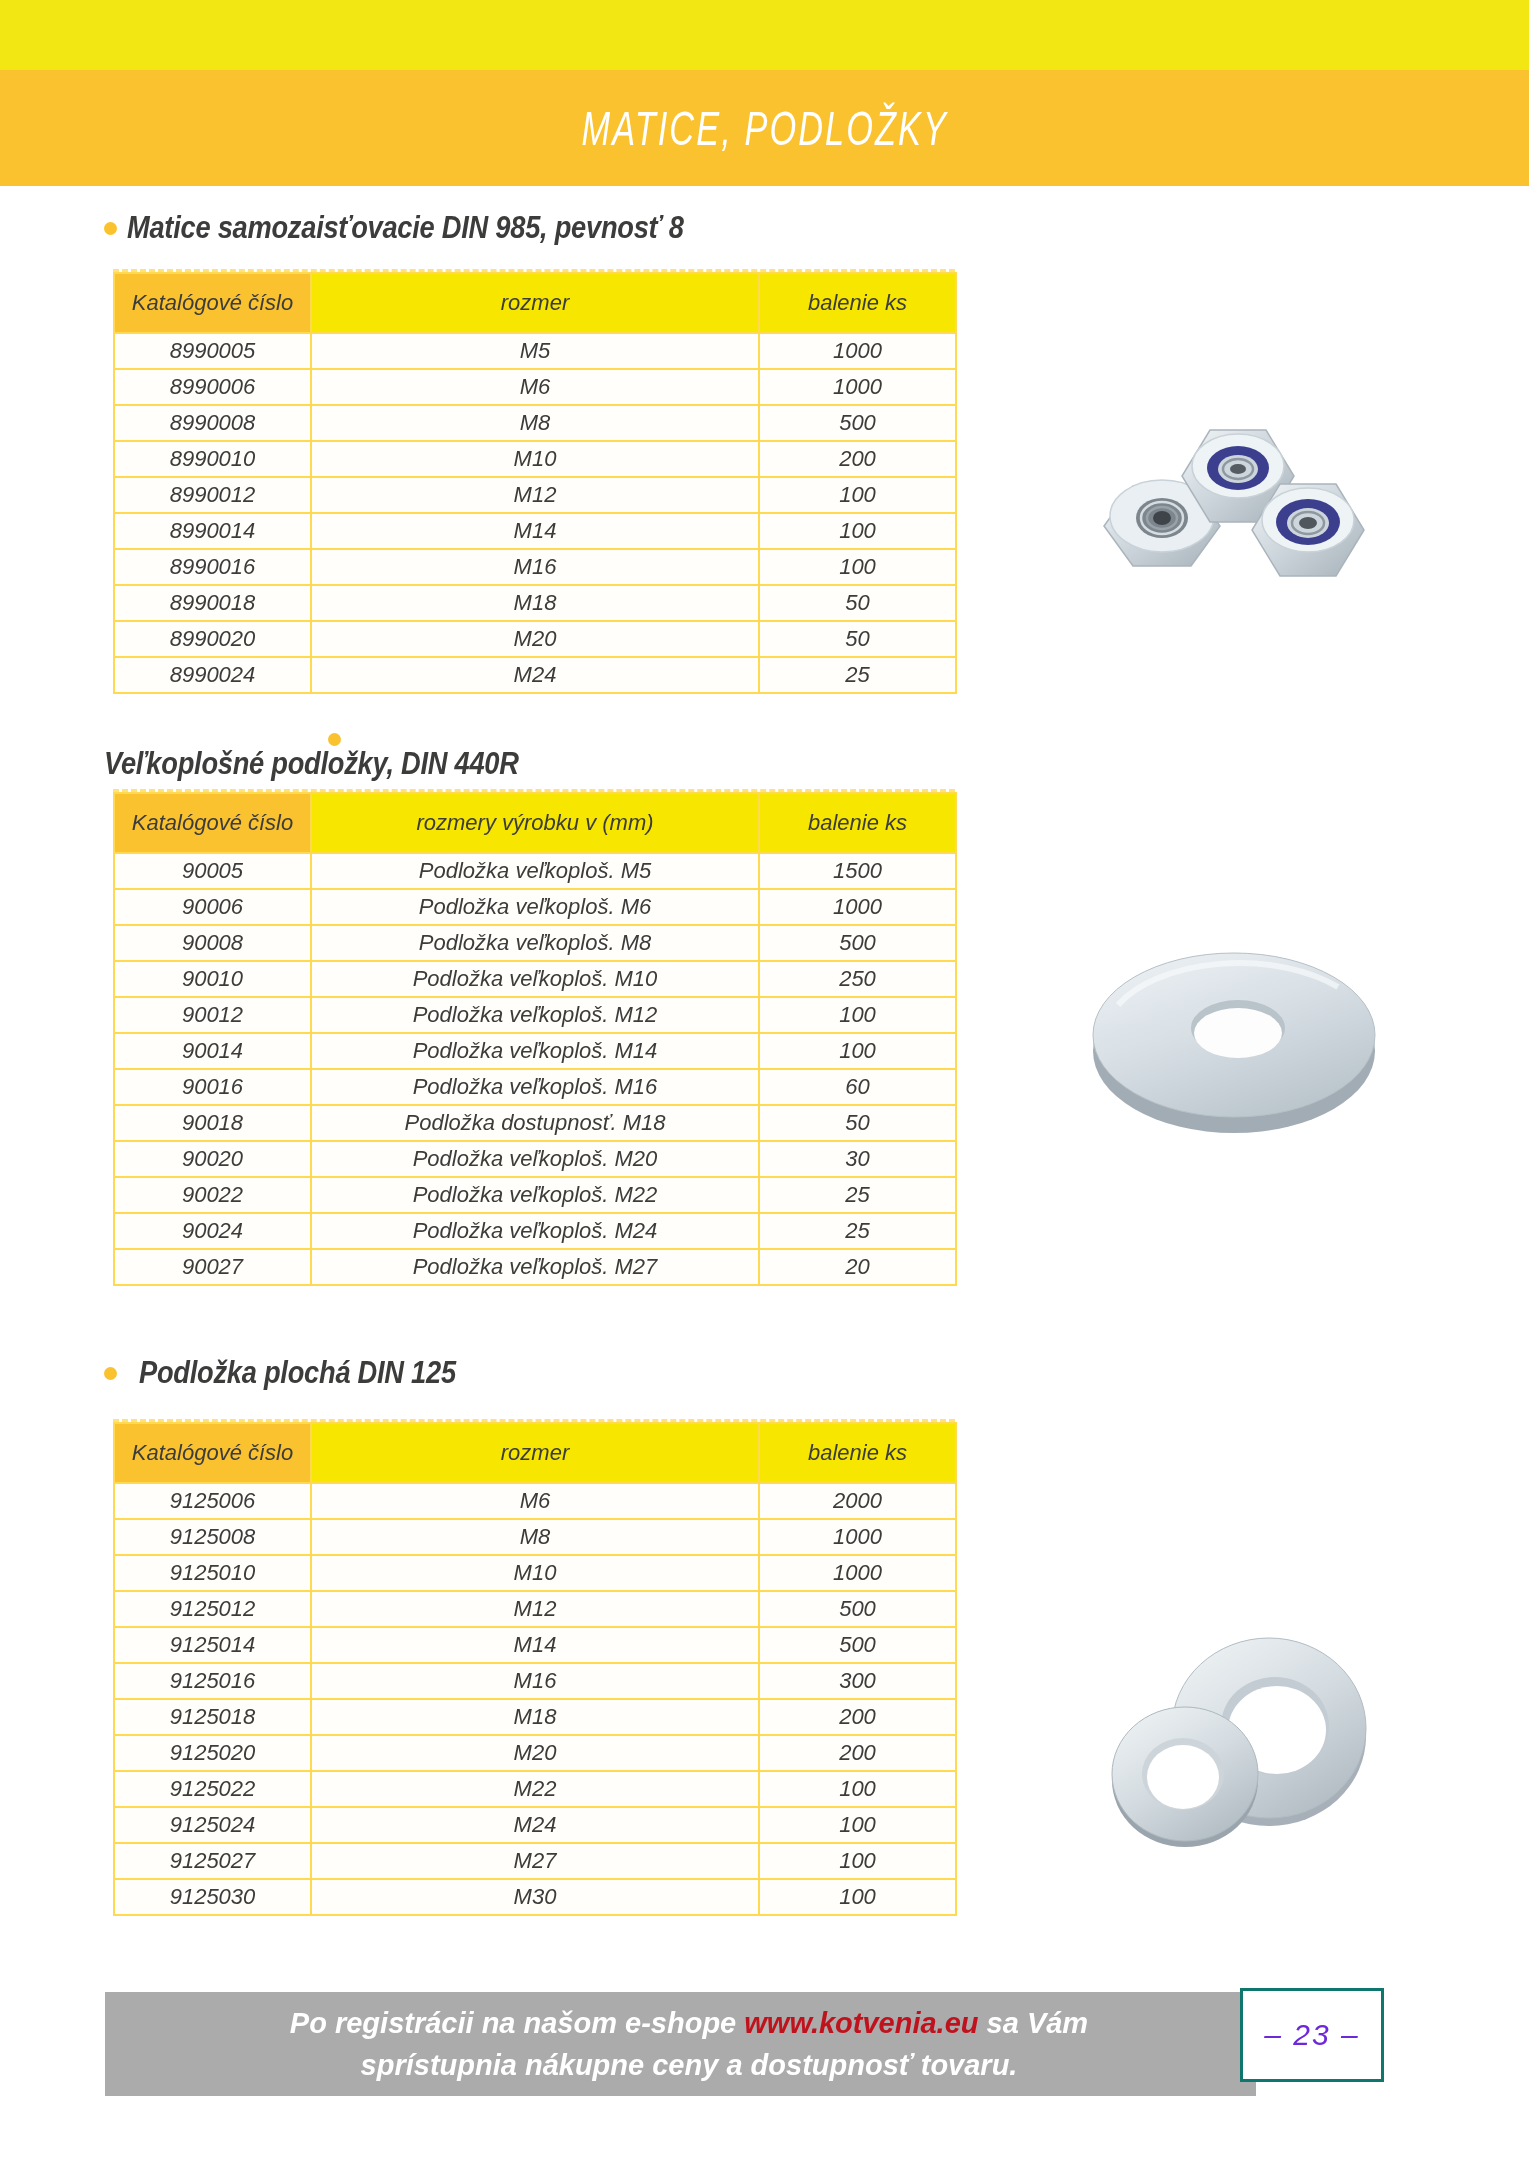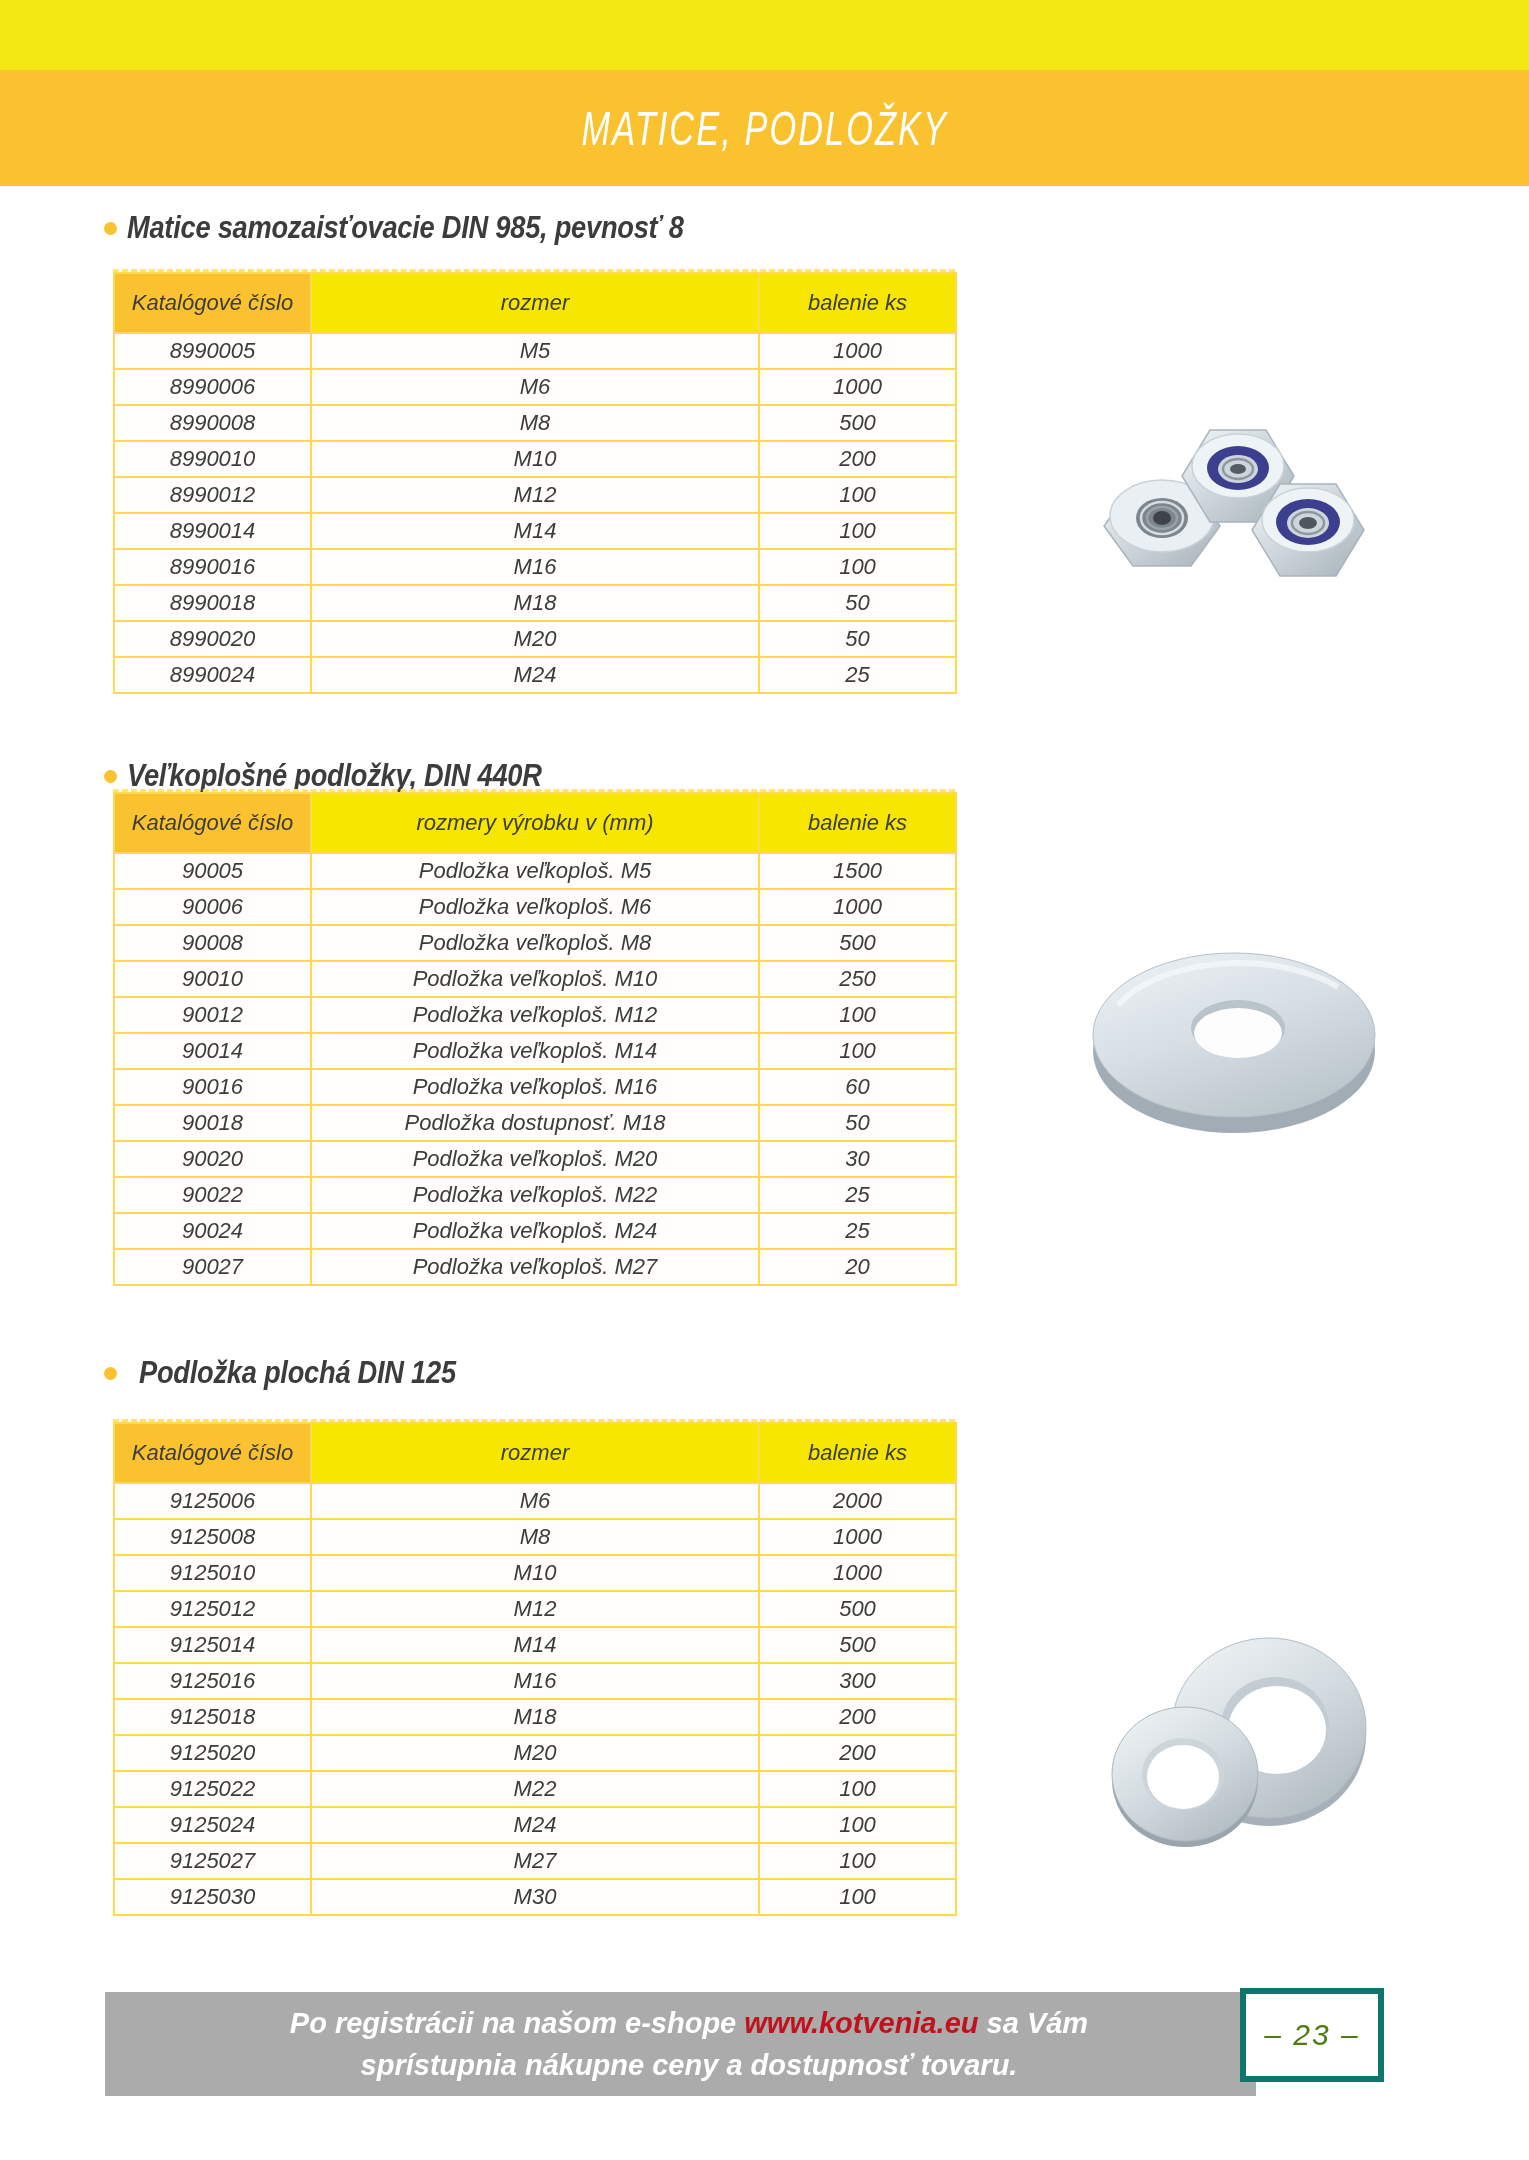--- a/index.html
+++ b/index.html
@@ -36,22 +36,22 @@
 
   
   .photo { position:absolute; }
 
   
   .footer-band { position:absolute; left:105px; top:1992px; width:1134px; height:104px; background:#ABABAB;
                  display:flex; flex-direction:column; align-items:center; justify-content:center;
                  color:#ffffff; font-weight:700; font-size:29px; line-height:42px; text-align:center;padding-left:17px; }
   .footer-band .link { color:#C0121D; }
   .page-box { position:absolute; left:1240px; top:1988px; width:144px; height:94px; box-sizing:border-box;
-              background:#ffffff; border:6px solid #0f766e; display:flex; align-items:center; justify-content:center;
-              color:#4d7c0f; font-size:30px; letter-spacing:2px; }
+              background:#ffffff; border:3px solid #0f766e; display:flex; align-items:center; justify-content:center;
+              color:#6d28d9; font-size:30px; letter-spacing:2px; }
 </style>
 </head>
 <body>
 
 <div class="page">
 
   <div class="band-top"></div>
   <div class="band-title">
     <div class="t">MATICE, PODLOŽKY</div>
   </div>
@@ -158,21 +158,21 @@
     <g>
       <polygon points="274,142 246,188 190,188 162,142 190,96 246,96" fill="url(#met)" stroke="#aab4bc" stroke-width="1.5"></polygon>
       <ellipse cx="218" cy="132" rx="46" ry="32" fill="#eef3f5" stroke="#c9d2d8" stroke-width="1.5"></ellipse>
       <ellipse cx="218" cy="134" rx="32" ry="23" fill="#3c3f8e"></ellipse>
       <ellipse cx="218" cy="135" rx="21" ry="15" fill="#cdd6dc"></ellipse>
       <ellipse cx="218" cy="135" rx="16" ry="11" fill="none" stroke="#8f989f" stroke-width="2.5"></ellipse>
       <ellipse cx="218" cy="135" rx="9" ry="6" fill="#50575d"></ellipse>
     </g>
   </svg>
 
-  <div class="section-heading" style="top:758px;">
+  <div class="section-heading" style="top:733px;flex-direction:column;">
     <span class="bullet"></span>
     <span class="txt">Veľkoplošné podložky, DIN 440R</span>
   </div>
   <div class="dash-line" style="top:789px;"></div>
   <table class="cat-table" style="top:792px;">
     <colgroup>
         <col style="width:197px">
         <col style="width:448px">
         <col style="width:197px">
       </colgroup>

